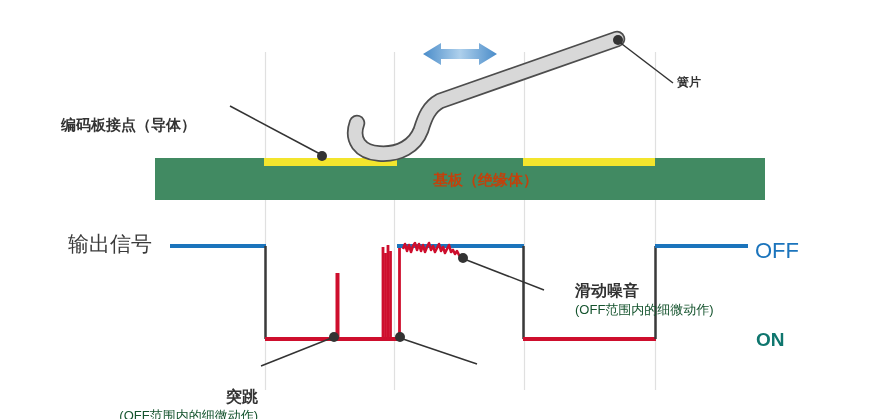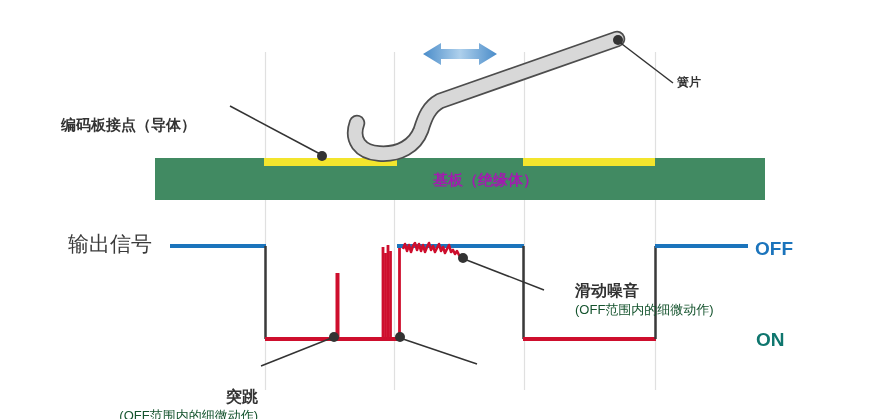--- a/index.html
+++ b/index.html
@@ -9,23 +9,23 @@
     background:#ffffff;
     overflow:hidden;
     font-family:"Liberation Sans","DejaVu Sans",sans-serif;
     color:#333333;
   }
   #stage svg{position:absolute;left:0;top:0;}
   .lbl{position:absolute;white-space:nowrap;}
   .lbl-bold{font-weight:bold;font-size:15px;color:#333333;}
   .contact-label{left:61px;top:96px;margin-top:20px;}
   .spring-label{left:677px;top:74px;font-size:12px;}
-  .substrate-label{left:433px;top:171px;color:#a21caf;}
+  .substrate-label{left:433px;top:171px;color:#c2410c;}
   .output-signal-label{left:68px;top:230px;font-size:21px;font-weight:normal;color:#3a3a3a;}
-  .off-label{left:755px;top:238px;font-size:19px;font-weight:bold;color:#1b74bc;}
+  .off-label{left:755px;top:238px;font-size:22px;font-weight:normal;color:#1b74bc;}
   .on-label{left:756px;top:329px;font-size:19px;font-weight:bold;color:#0f766e;}
   .anno{position:absolute;white-space:nowrap;}
   .anno .t{font-size:16px;font-weight:bold;line-height:20px;color:#333333;}
   .anno .c{font-size:13px;font-weight:normal;line-height:17px;color:#14532d;}
   .anno-glitch{left:98px;top:359px;width:160px;text-align:right;margin-top:28px;}
   .anno-fluctuation{left:481px;top:359px;text-align:left;}
   .anno-noise{left:575px;top:281px;text-align:left;}
 </style>
 </head>
 <body>

